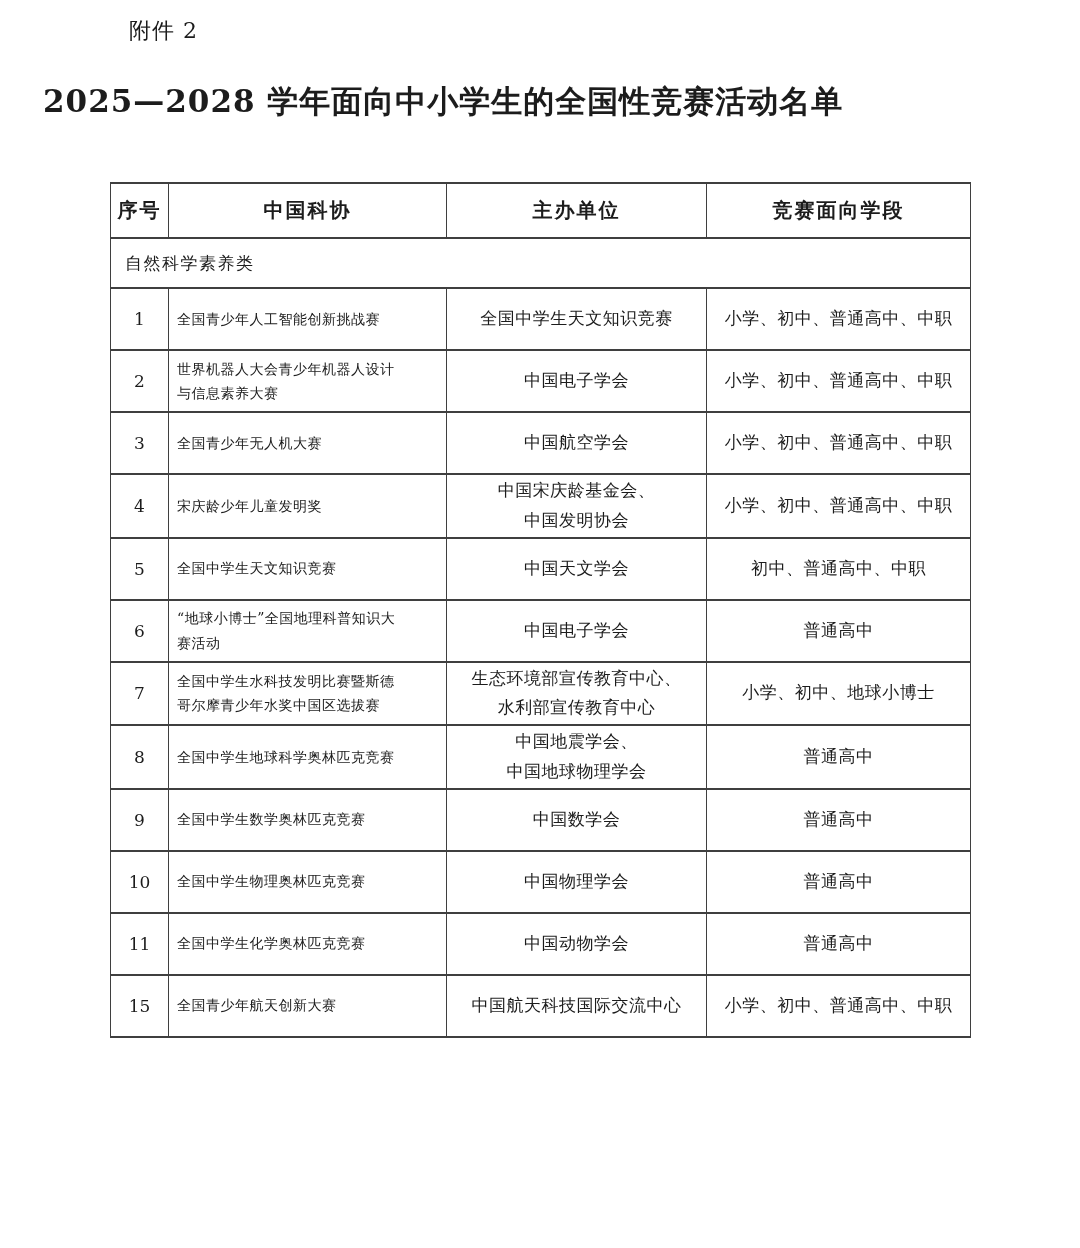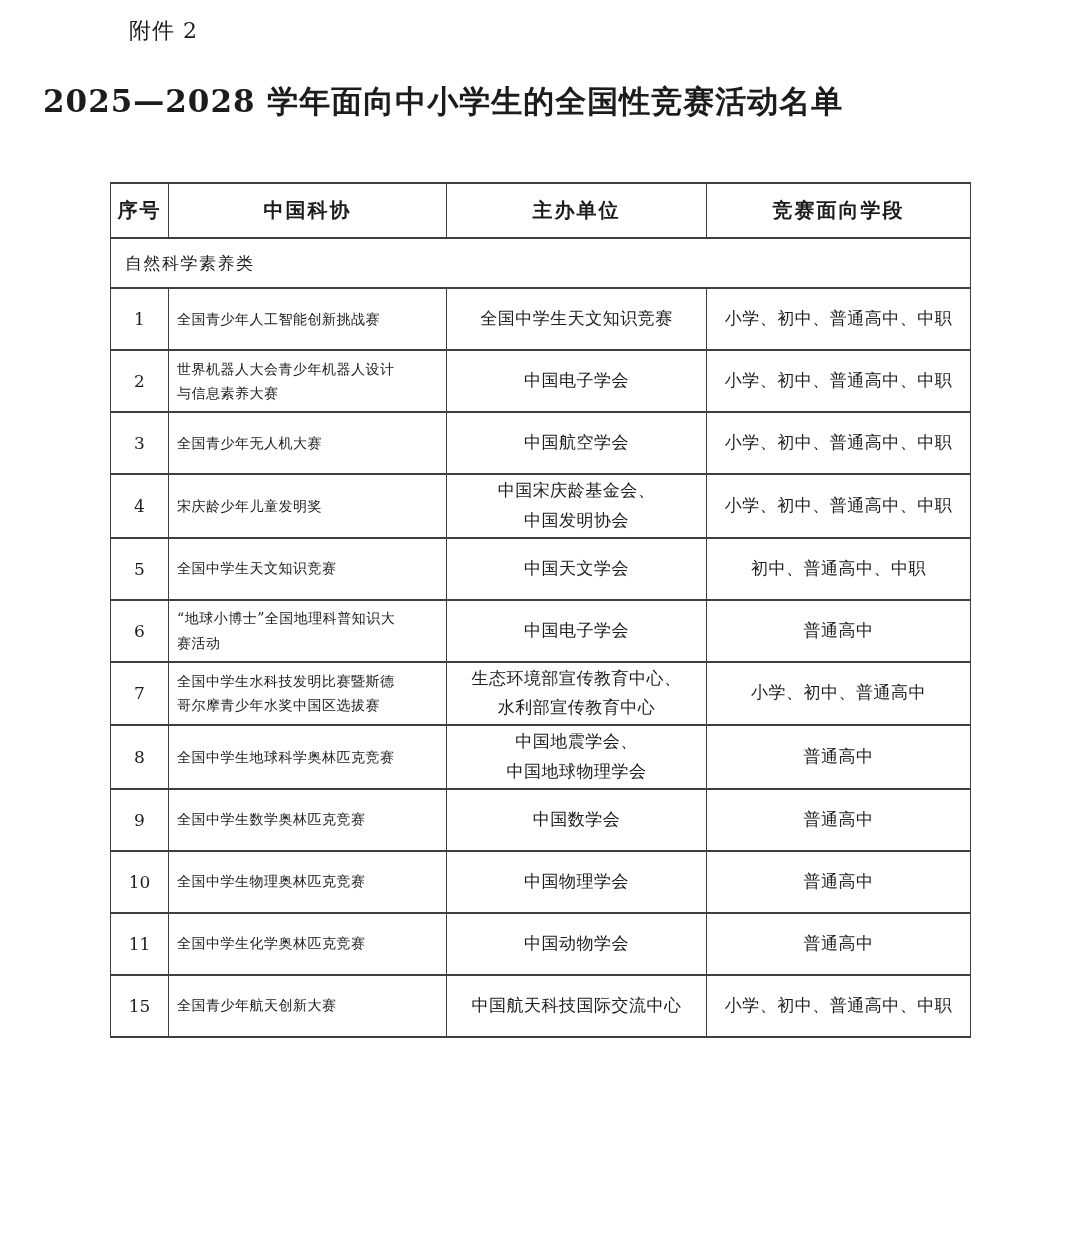--- a/index.html
+++ b/index.html
@@ -165,21 +165,21 @@
 赛活动</td>
           <td class="cell-org">中国电子学会</td>
           <td class="cell-stages">普通高中</td>
         </tr>
         <tr class="data-row">
           <td class="cell-no">7</td>
           <td class="cell-name">全国中学生水科技发明比赛暨斯德
 哥尔摩青少年水奖中国区选拔赛</td>
           <td class="cell-org">生态环境部宣传教育中心、
 水利部宣传教育中心</td>
-          <td class="cell-stages">小学、初中、普通高中</td>
+          <td class="cell-stages">小学、初中、地球小博士</td>
         </tr>
         <tr class="data-row">
           <td class="cell-no">8</td>
           <td class="cell-name">全国中学生地球科学奥林匹克竞赛</td>
           <td class="cell-org">中国地震学会、
 中国地球物理学会</td>
           <td class="cell-stages">普通高中</td>
         </tr>
         <tr class="data-row">
           <td class="cell-no">9</td>

